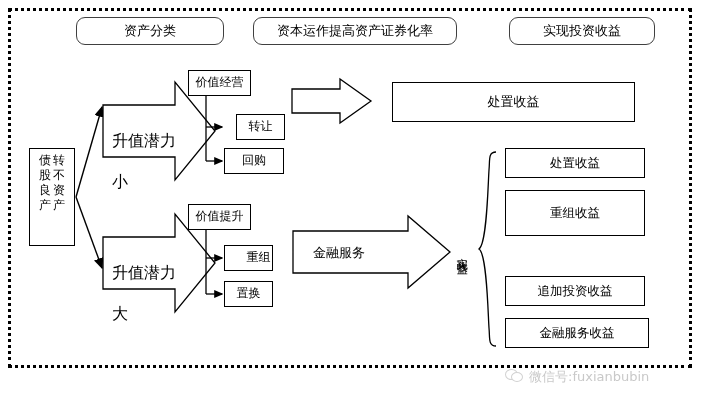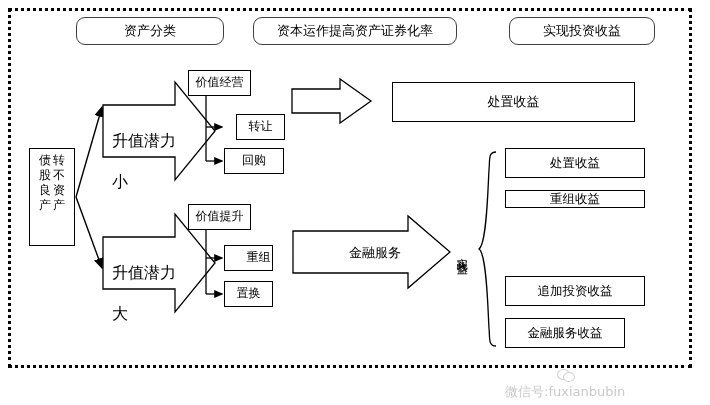--- a/index.html
+++ b/index.html
@@ -101,26 +101,24 @@
     position: absolute;
     font-size: 16px;
     color: #000;
     line-height: 1.3;
     text-align: left;
     white-space: pre-line;
   }
   .watermark {
     position: absolute;
     display: flex;
-    align-items: center;
-    gap: 1px;
+    gap: 7px;
     color: #c9c9c9;
     font-size: 13px;
     white-space: nowrap;
-    flex-direction: column;
   }
   .wm-logo {
     width: 17px;
     height: 14px;
     position: relative;
   }
   .wm-logo .b1, .wm-logo .b2 {
     position: absolute;
     border: 1.3px solid #d2d2d2;
     border-radius: 50%;
@@ -208,21 +206,21 @@
   <div class="arrow-label" style="left:112px; top:110px;">
     <div>升值潜力</div>
     <div>小</div>
   </div>
 
   <div class="arrow-label" style="left:112px; top:242px;">
     <div>升值潜力</div>
     <div>大</div>
   </div>
 
-  <div class="arrow-label" style="left:313px; top:245px; font-size:13px;margin-left:36px;">金融服务</div>
+  <div class="arrow-label" style="left:313px; top:245px; font-size:13px;">金融服务</div>
 
   <div class="node rect" style="left:188px; top:70px; width:63px; height:26px;">
     <span>价值经营</span>
   </div>
 
   <div class="node rect" style="left:224px; top:114px; width:49px; height:26px;margin-left:12px;">
     <span>转让</span>
   </div>
 
   <div class="node rect" style="left:224px; top:148px; width:60px; height:26px;">
@@ -246,30 +244,30 @@
   </div>
 
   <div class="vlabel" style="left:452px; top:214px; width:18px; height:78px;">
     <span style="writing-mode:vertical-rl; text-orientation:upright; letter-spacing:2px;">实现收益</span>
   </div>
 
   <div class="node rect-thin" style="left:505px; top:148px; width:140px; height:30px; font-size:12.5px;">
     <span>处置收益</span>
   </div>
 
-  <div class="node rect-thin" style="left:505px; top:190px; width:140px; height:18px; font-size:12.5px;">
+  <div class="node rect-thin" style="left:505px; top:190px; width:140px; height:46px; font-size:12.5px;">
     <span>重组收益</span>
   </div>
 
 
   <div class="node rect-thin" style="left:505px; top:276px; width:140px; height:30px; font-size:12.5px;">
     <span>追加投资收益</span>
   </div>
 
-  <div class="node rect-thin" style="left:505px; top:318px; width:120px; height:30px; font-size:12.5px;">
+  <div class="node rect-thin" style="left:505px; top:318px; width:144px; height:30px; font-size:12.5px;">
     <span>金融服务收益</span>
   </div>
 
   <div class="watermark" style="left:505px; top:368px;">
     <span class="wm-logo">
       <span class="b1"></span>
         <span class="b2"></span>
     </span>
     <span class="wm-text">微信号:fuxianbubin</span>
   </div>

